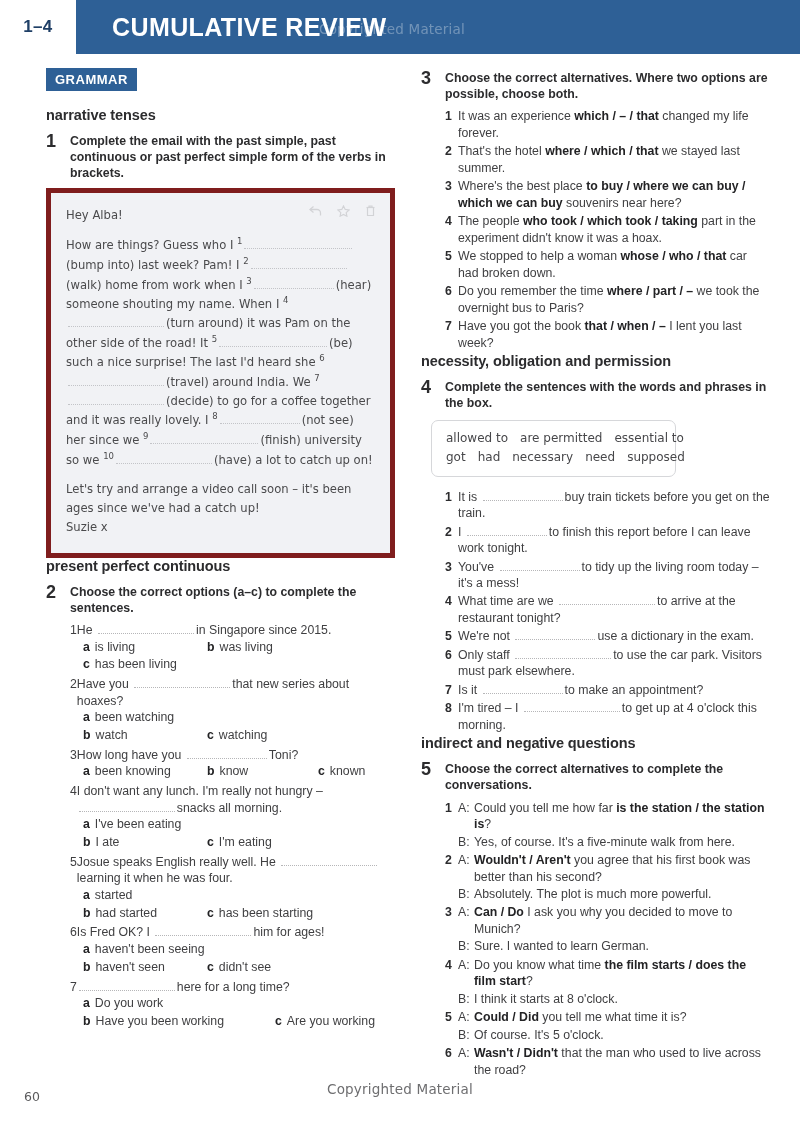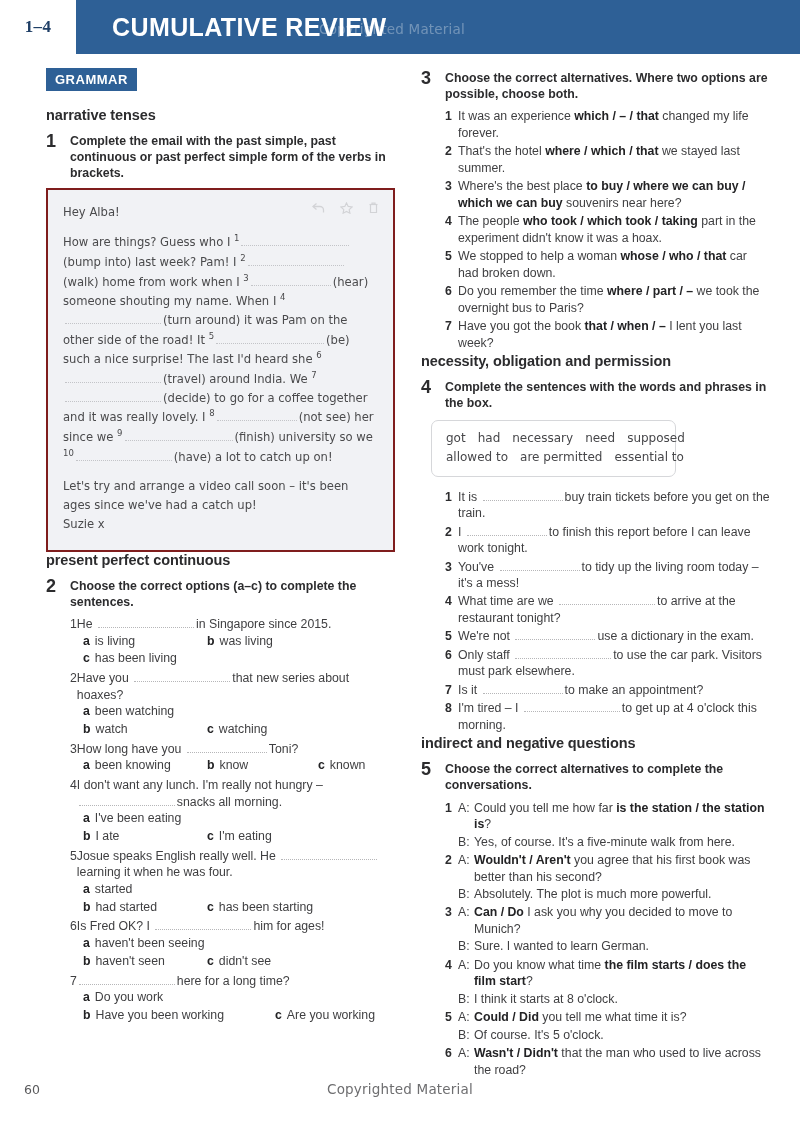--- a/index.html
+++ b/index.html
@@ -23,21 +23,20 @@
   .unit-number {
     width: 76px;
     display: flex;
     align-items: center;
     justify-content: center;
     font-size: 17px;
     font-weight: bold;
     color: #1f3f66;
     letter-spacing: 0.3px;
     background: #ffffff;
-    font-family: Liberation Serif, serif;
   }
   .header-bar {
     flex: 1;
     background: #2e6096;
     display: flex;
     align-items: center;
     padding-left: 36px;
     position: relative;
   }
   .header-title {
@@ -154,21 +153,21 @@
     height: 11px;
     margin: 0 2px;
   }
   .bl-m  { width: 80px; }
   .bl-l  { width: 96px; }
   .bl-xl { width: 108px; }
 
   
   .email-card {
     background: #f1f2f5;
-    border: 2px solid #7f1d1d;
+    border: 5px solid #7f1d1d;
     padding: 13px 15px 16px 15px;
     margin: 6px 0 0 0;
     position: relative;
     font-family: "DejaVu Sans", sans-serif;
     font-size: 11.6px;
     line-height: 1.62;
     color: #4a4a4c;
   }
   .email-icons {
     position: absolute;
@@ -225,21 +224,21 @@
 
   
   .footer {
     position: absolute;
     left: 0; right: 0;
     bottom: 28px;
     height: 22px;
   }
   .page-num {
     position: absolute;
-    left: 24px; top: 1px;
+    left: 24px; top: 8px;
     font-size: 12.5px;
     color: #5a5a5c;
     font-family: "DejaVu Sans", sans-serif;
   }
   .wm-footer {
     position: absolute;
     left: 0; right: 0; top: 0;
     text-align: center;
     font-size: 13.5px;
     color: #6e6e70;
@@ -515,22 +514,22 @@
     </div>
 
     <h2 class="section spaced">necessity, obligation and permission</h2>
 
     <div class="ex">
       <div class="ex-num">4</div>
       <div class="ex-rubric">Complete the sentences with the words and phrases in the box.</div>
     </div>
 
     <div class="wordbox">
+      <div class="wrow"><span class="w">allowed to</span><span class="w">are permitted</span><span class="w">essential to</span></div>
       <div class="wrow"><span class="w">got</span><span class="w">had</span><span class="w">necessary</span><span class="w">need</span><span class="w">supposed</span></div>
-      <div class="wrow"><span class="w">allowed to</span><span class="w">are permitted</span><span class="w">essential to</span></div>
     </div>
 
     <div class="ex-body">
       <ol class="qlist">
           <li>
             <span class="qn">1</span>
             <span class="qtext">It is <span class="blank bl-m"></span>buy train tickets before you get on the train.</span>
           </li>
           <li>
             <span class="qn">2</span>

